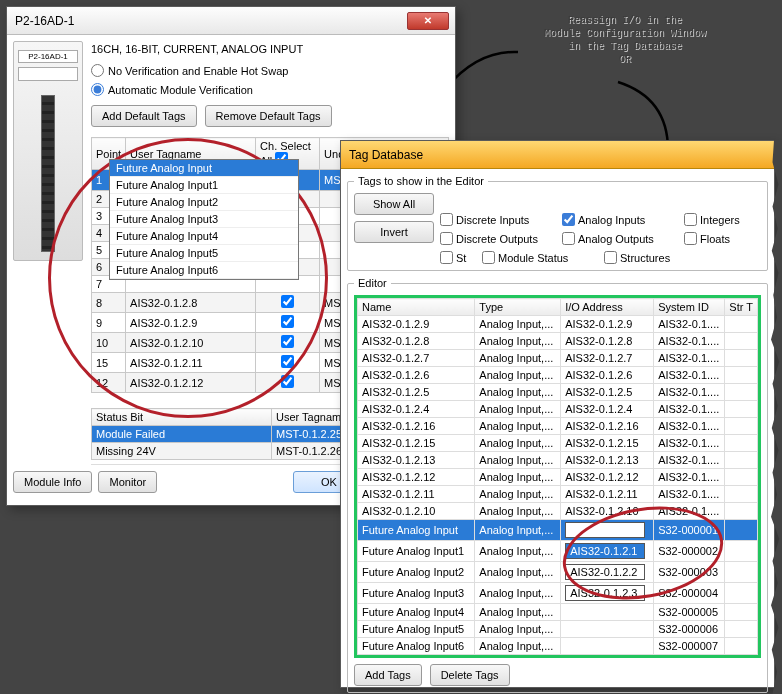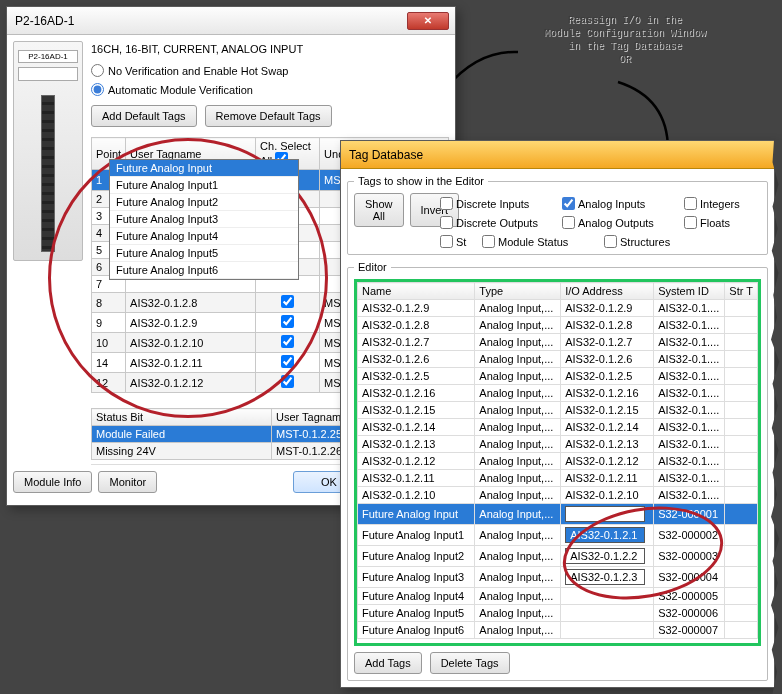--- a/index.html
+++ b/index.html
@@ -102,21 +102,21 @@
   .red-oval2 { left:562px; top:508px; width:162px; height:90px; transform:rotate(-10deg);}
   
   .win2 { left:340px; top:140px; width:435px; height:548px; }
   .win2 .titlebar { background: linear-gradient(#ffd873,#f4a823); border-bottom:1px solid #b8860b;}
   .win2-body { padding:6px; display:flex; flex-direction:column; gap:6px; height:calc(100% - 28px);}
   fieldset { border:1px solid #bbb; padding:6px; border-radius:2px; }
   legend { font-size:11px; padding:0 4px; }
   .filter-row { display:flex; flex-wrap:wrap; gap:6px 12px; margin-left:86px; margin-top:-30px;}
   .chk { display:flex; align-items:center; gap:3px; font-size:11px; width:110px;}
   .chk input { accent-color:#3b7dd8; }
-  .btn-col { display:flex; gap:6px; width:80px;}
+  .btn-col { display:flex; flex-direction:column; gap:6px; width:80px;}
   .filter-box { display:flex; gap:8px; }
   .editor-wrap { flex:1; overflow:auto; border:3px solid #22c55e;}
   .editor-wrap table { width:100%; border-collapse:collapse; font-size:11px;}
   .editor-wrap th, .editor-wrap td { border:1px solid #ddd; padding:2px 4px; text-align:left; white-space:nowrap;}
   .editor-wrap th { background:linear-gradient(#fdfdfd,#ececec); position:sticky; top:0; font-weight:normal;}
   .editor-wrap tr.sel td { background:#2a7bd6; color:#fff;}
   .addr-dd {
     background:#fff; border:1px solid #555; padding:1px 4px; font-size:11px;
     display:inline-block; min-width:80px;
   }
@@ -257,21 +257,21 @@
                 <td class="center"><input type="checkbox" checked="" style=""></td>
                 <td>MST-0.1.2.</td>
               </tr>
               <tr class="alt">
                 <td>10</td>
                 <td>AIS32-0.1.2.10</td>
                 <td class="center"><input type="checkbox" checked="" style=""></td>
                 <td>MST-0.1.2.</td>
               </tr>
               <tr>
-                <td>14</td>
+                <td>15</td>
                 <td>AIS32-0.1.2.11</td>
                 <td class="center"><input type="checkbox" checked="" style=""></td>
                 <td>MST-0.1.2.</td>
               </tr>
               <tr class="alt">
                 <td>12</td>
                 <td>AIS32-0.1.2.12</td>
                 <td class="center"><input type="checkbox" checked="" style=""></td>
                 <td>MST-0.1.2.</td>
               </tr>
@@ -415,37 +415,37 @@
                 <td></td>
               </tr>
               <tr>
                 <td>AIS32-0.1.2.5</td>
                 <td>Analog Input,...</td>
                 <td>AIS32-0.1.2.5</td>
                 <td>AIS32-0.1....</td>
                 <td></td>
               </tr>
               <tr>
+                <td>AIS32-0.1.2.4</td>
+                <td>Analog Input,...</td>
+                <td>AIS32-0.1.2.4</td>
+                <td>AIS32-0.1....</td>
+                <td></td>
+              </tr>
+              <tr>
                 <td>AIS32-0.1.2.16</td>
                 <td>Analog Input,...</td>
                 <td>AIS32-0.1.2.16</td>
                 <td>AIS32-0.1....</td>
                 <td></td>
               </tr>
               <tr>
                 <td>AIS32-0.1.2.15</td>
                 <td>Analog Input,...</td>
                 <td>AIS32-0.1.2.15</td>
-                <td>AIS32-0.1....</td>
-                <td></td>
-              </tr>
-              <tr>
-                <td>AIS32-0.1.2.14</td>
-                <td>Analog Input,...</td>
-                <td>AIS32-0.1.2.14</td>
                 <td>AIS32-0.1....</td>
                 <td></td>
               </tr>
               <tr>
                 <td>AIS32-0.1.2.13</td>
                 <td>Analog Input,...</td>
                 <td>AIS32-0.1.2.13</td>
                 <td>AIS32-0.1....</td>
                 <td></td>
               </tr>

